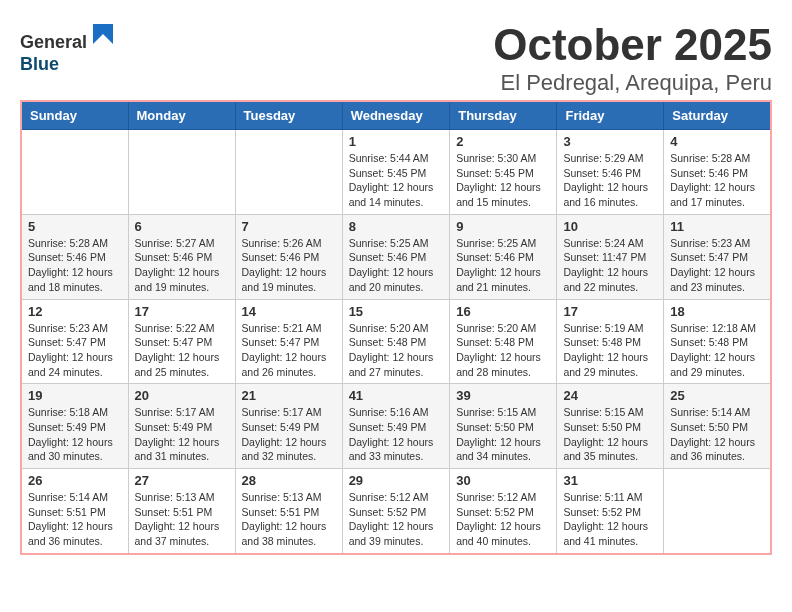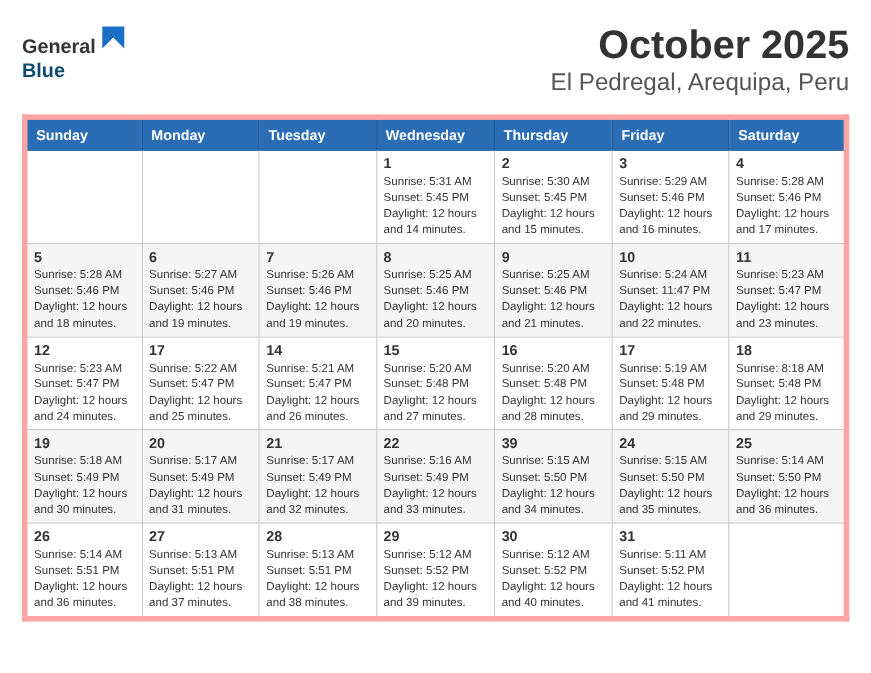--- a/index.html
+++ b/index.html
@@ -7,21 +7,21 @@
       font-family: Arial, sans-serif;
       background: #fff;
       width: 792px;
       min-height: 612px;
       padding: 20px;
     }
     .header {
       display: flex;
       justify-content: space-between;
       align-items: flex-start;
-      margin-bottom: 16px;
+      margin-bottom: 4px;
     }
     .logo {
       display: flex;
       align-items: center;
     }
     .logo-text {
       font-size: 18px;
       font-weight: bold;
       line-height: 1.2;
     }
@@ -29,32 +29,32 @@
     .logo-blue { color: #0c4a6e; }
     .logo-icon {
       width: 28px;
       height: 28px;
       margin-left: 2px;
     }
     .title-block {
       text-align: right;
     }
     .month-title {
-      font-size: 36px;
+      font-size: 44px;
       font-weight: bold;
       color: #333;
     }
     .location {
       font-size: 22px;
       color: #555;
     }
     .calendar {
       width: 100%;
       border-collapse: collapse;
-      border: 5px solid #fca5a5;
+      border: 2px solid #fca5a5;
     }
     .calendar th {
       background: #2a6db5;
       color: #fff;
       text-align: left;
       padding: 6px 8px;
       font-size: 13px;
       border: 1px solid #1e5a9a;
     }
     .calendar td {
@@ -118,21 +118,21 @@
         <th>Saturday</th>
       </tr>
   </thead>
   <tbody id="calendar-body">
   <tr>
         <td class="empty-cell"></td>
         <td class="empty-cell"></td>
         <td class="empty-cell"></td>
         <td>
           <div class="day-number">1</div>
-          <div class="day-info">Sunrise: 5:31 AM
+          <div class="day-info">Sunrise: 5:44 AM
 Sunset: 5:45 PM
 Daylight: 12 hours and 14 minutes.</div>
         </td>
         <td>
           <div class="day-number">2</div>
           <div class="day-info">Sunrise: 5:30 AM
 Sunset: 5:45 PM
 Daylight: 12 hours and 15 minutes.</div>
         </td>
         <td>
@@ -224,21 +224,21 @@
 Daylight: 12 hours and 28 minutes.</div>
         </td>
         <td>
           <div class="day-number">17</div>
           <div class="day-info">Sunrise: 5:19 AM
 Sunset: 5:48 PM
 Daylight: 12 hours and 29 minutes.</div>
         </td>
         <td>
           <div class="day-number">18</div>
-          <div class="day-info">Sunrise: 8:18 AM
+          <div class="day-info">Sunrise: 12:18 AM
 Sunset: 5:48 PM
 Daylight: 12 hours and 29 minutes.</div>
         </td>
       </tr>
       <tr>
         <td>
           <div class="day-number">19</div>
           <div class="day-info">Sunrise: 5:18 AM
 Sunset: 5:49 PM
 Daylight: 12 hours and 30 minutes.</div>
@@ -249,21 +249,21 @@
 Sunset: 5:49 PM
 Daylight: 12 hours and 31 minutes.</div>
         </td>
         <td>
           <div class="day-number">21</div>
           <div class="day-info">Sunrise: 5:17 AM
 Sunset: 5:49 PM
 Daylight: 12 hours and 32 minutes.</div>
         </td>
         <td>
-          <div class="day-number">22</div>
+          <div class="day-number">41</div>
           <div class="day-info">Sunrise: 5:16 AM
 Sunset: 5:49 PM
 Daylight: 12 hours and 33 minutes.</div>
         </td>
         <td>
           <div class="day-number">39</div>
           <div class="day-info">Sunrise: 5:15 AM
 Sunset: 5:50 PM
 Daylight: 12 hours and 34 minutes.</div>
         </td>

